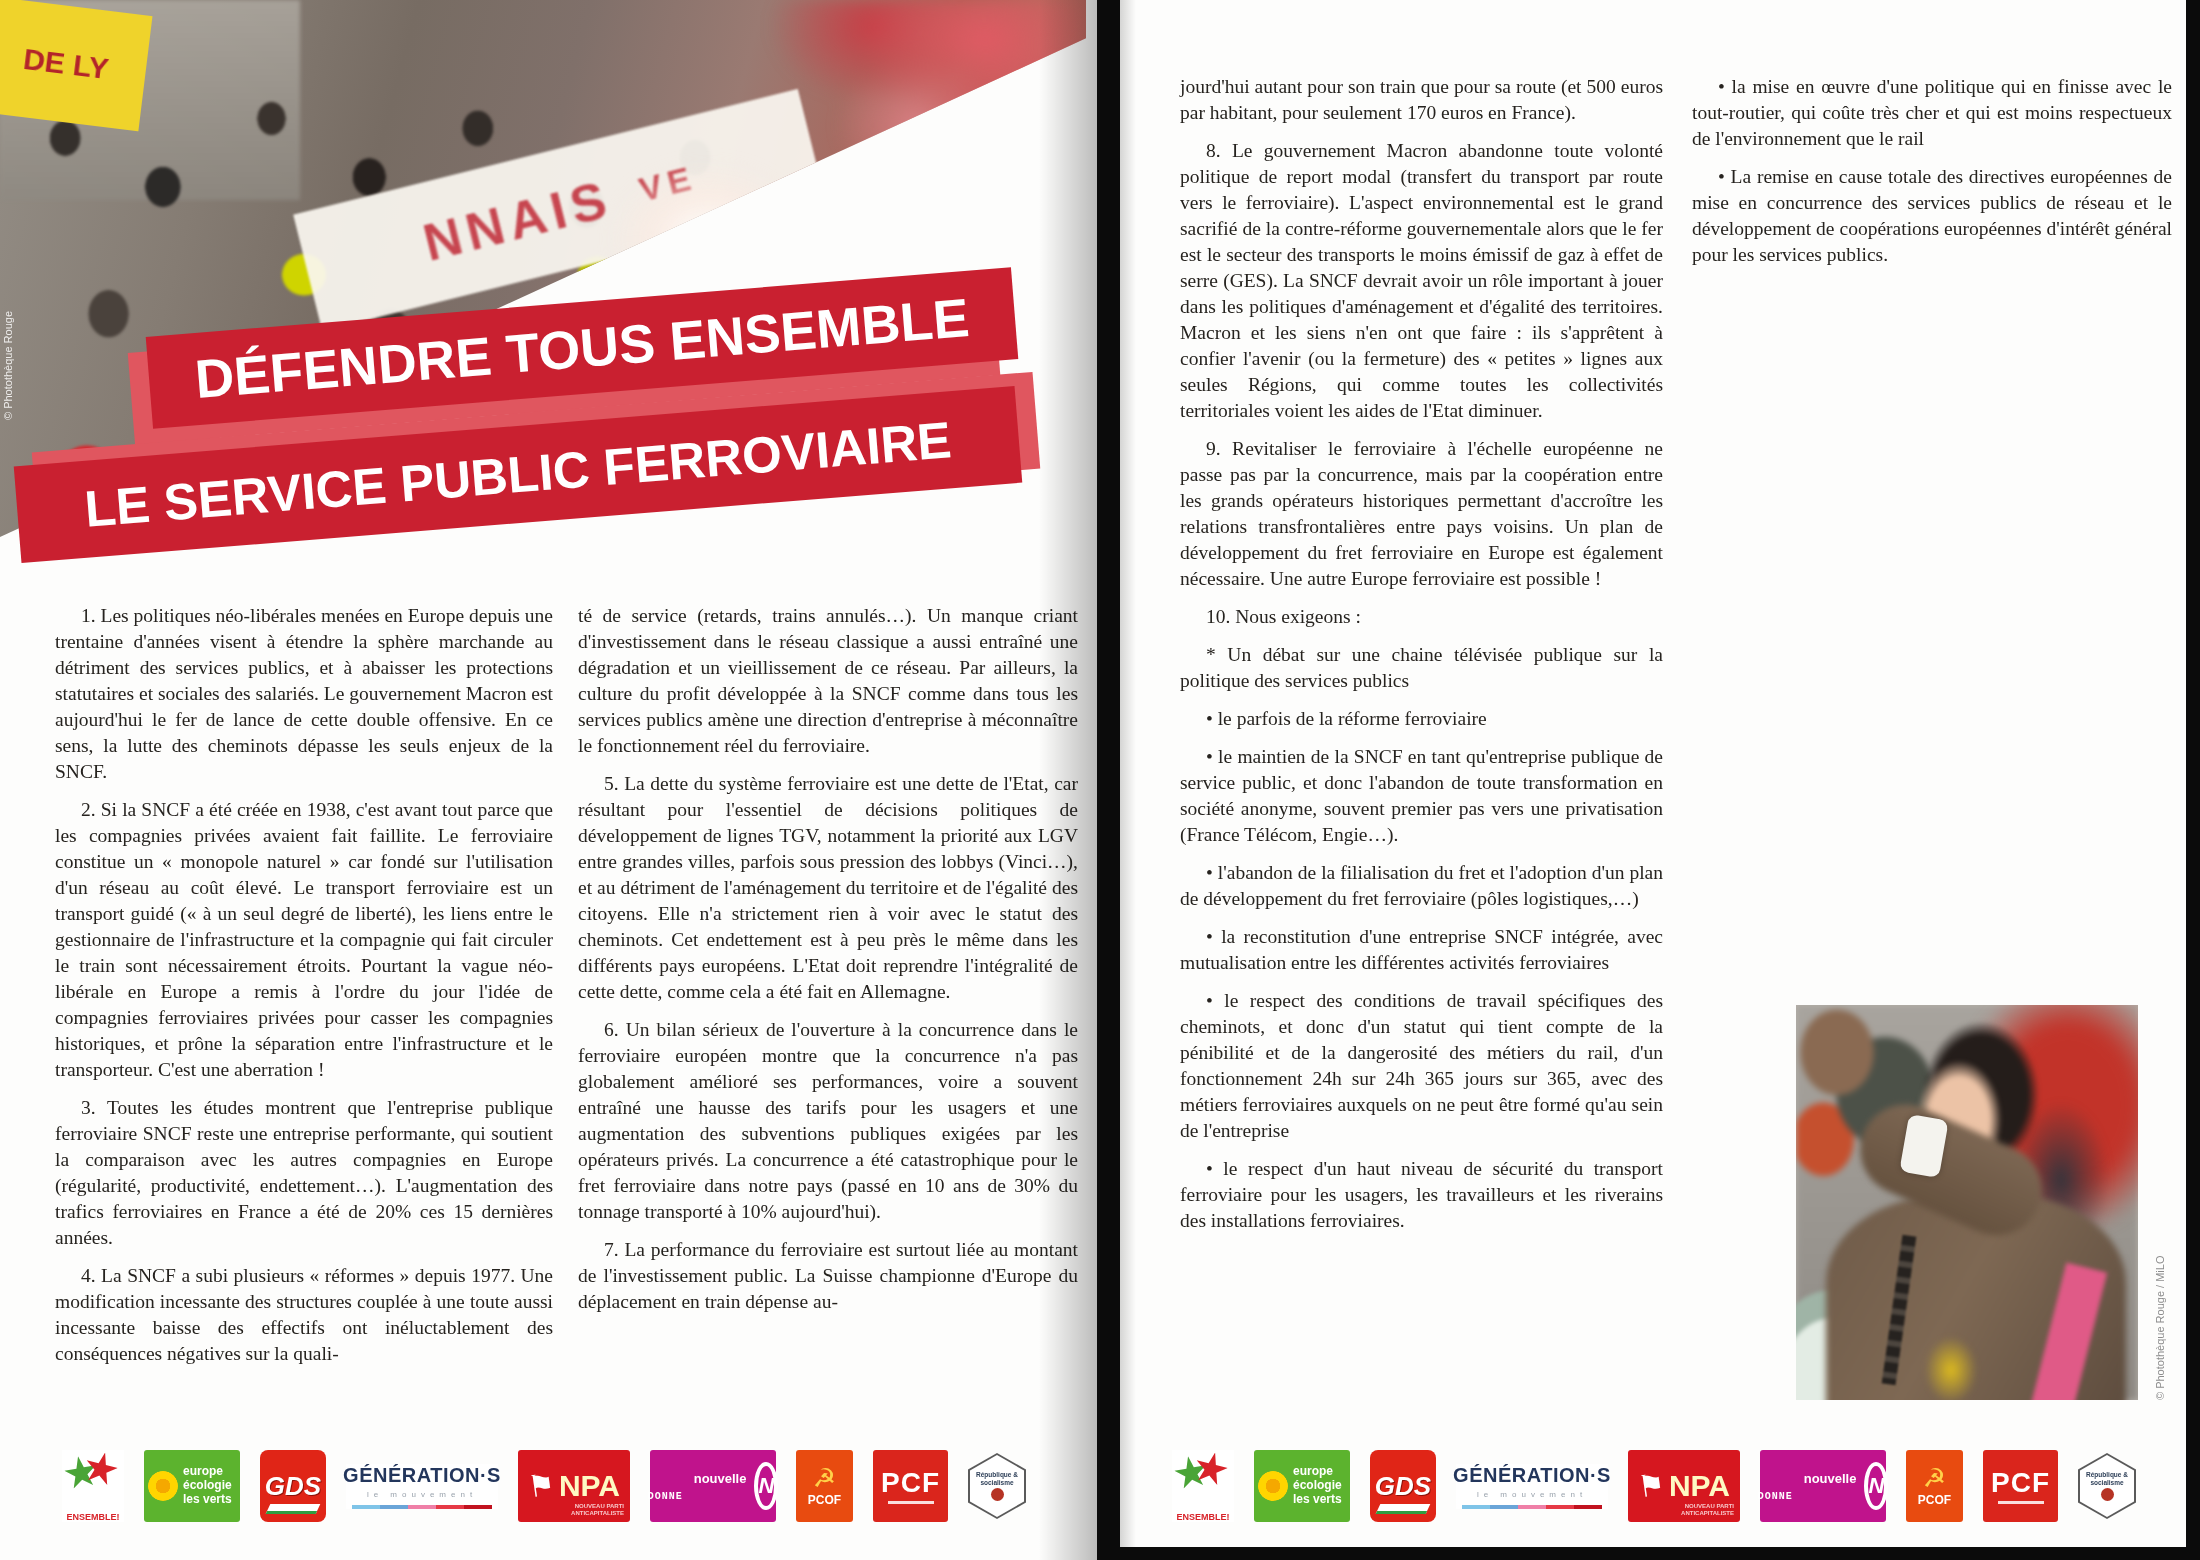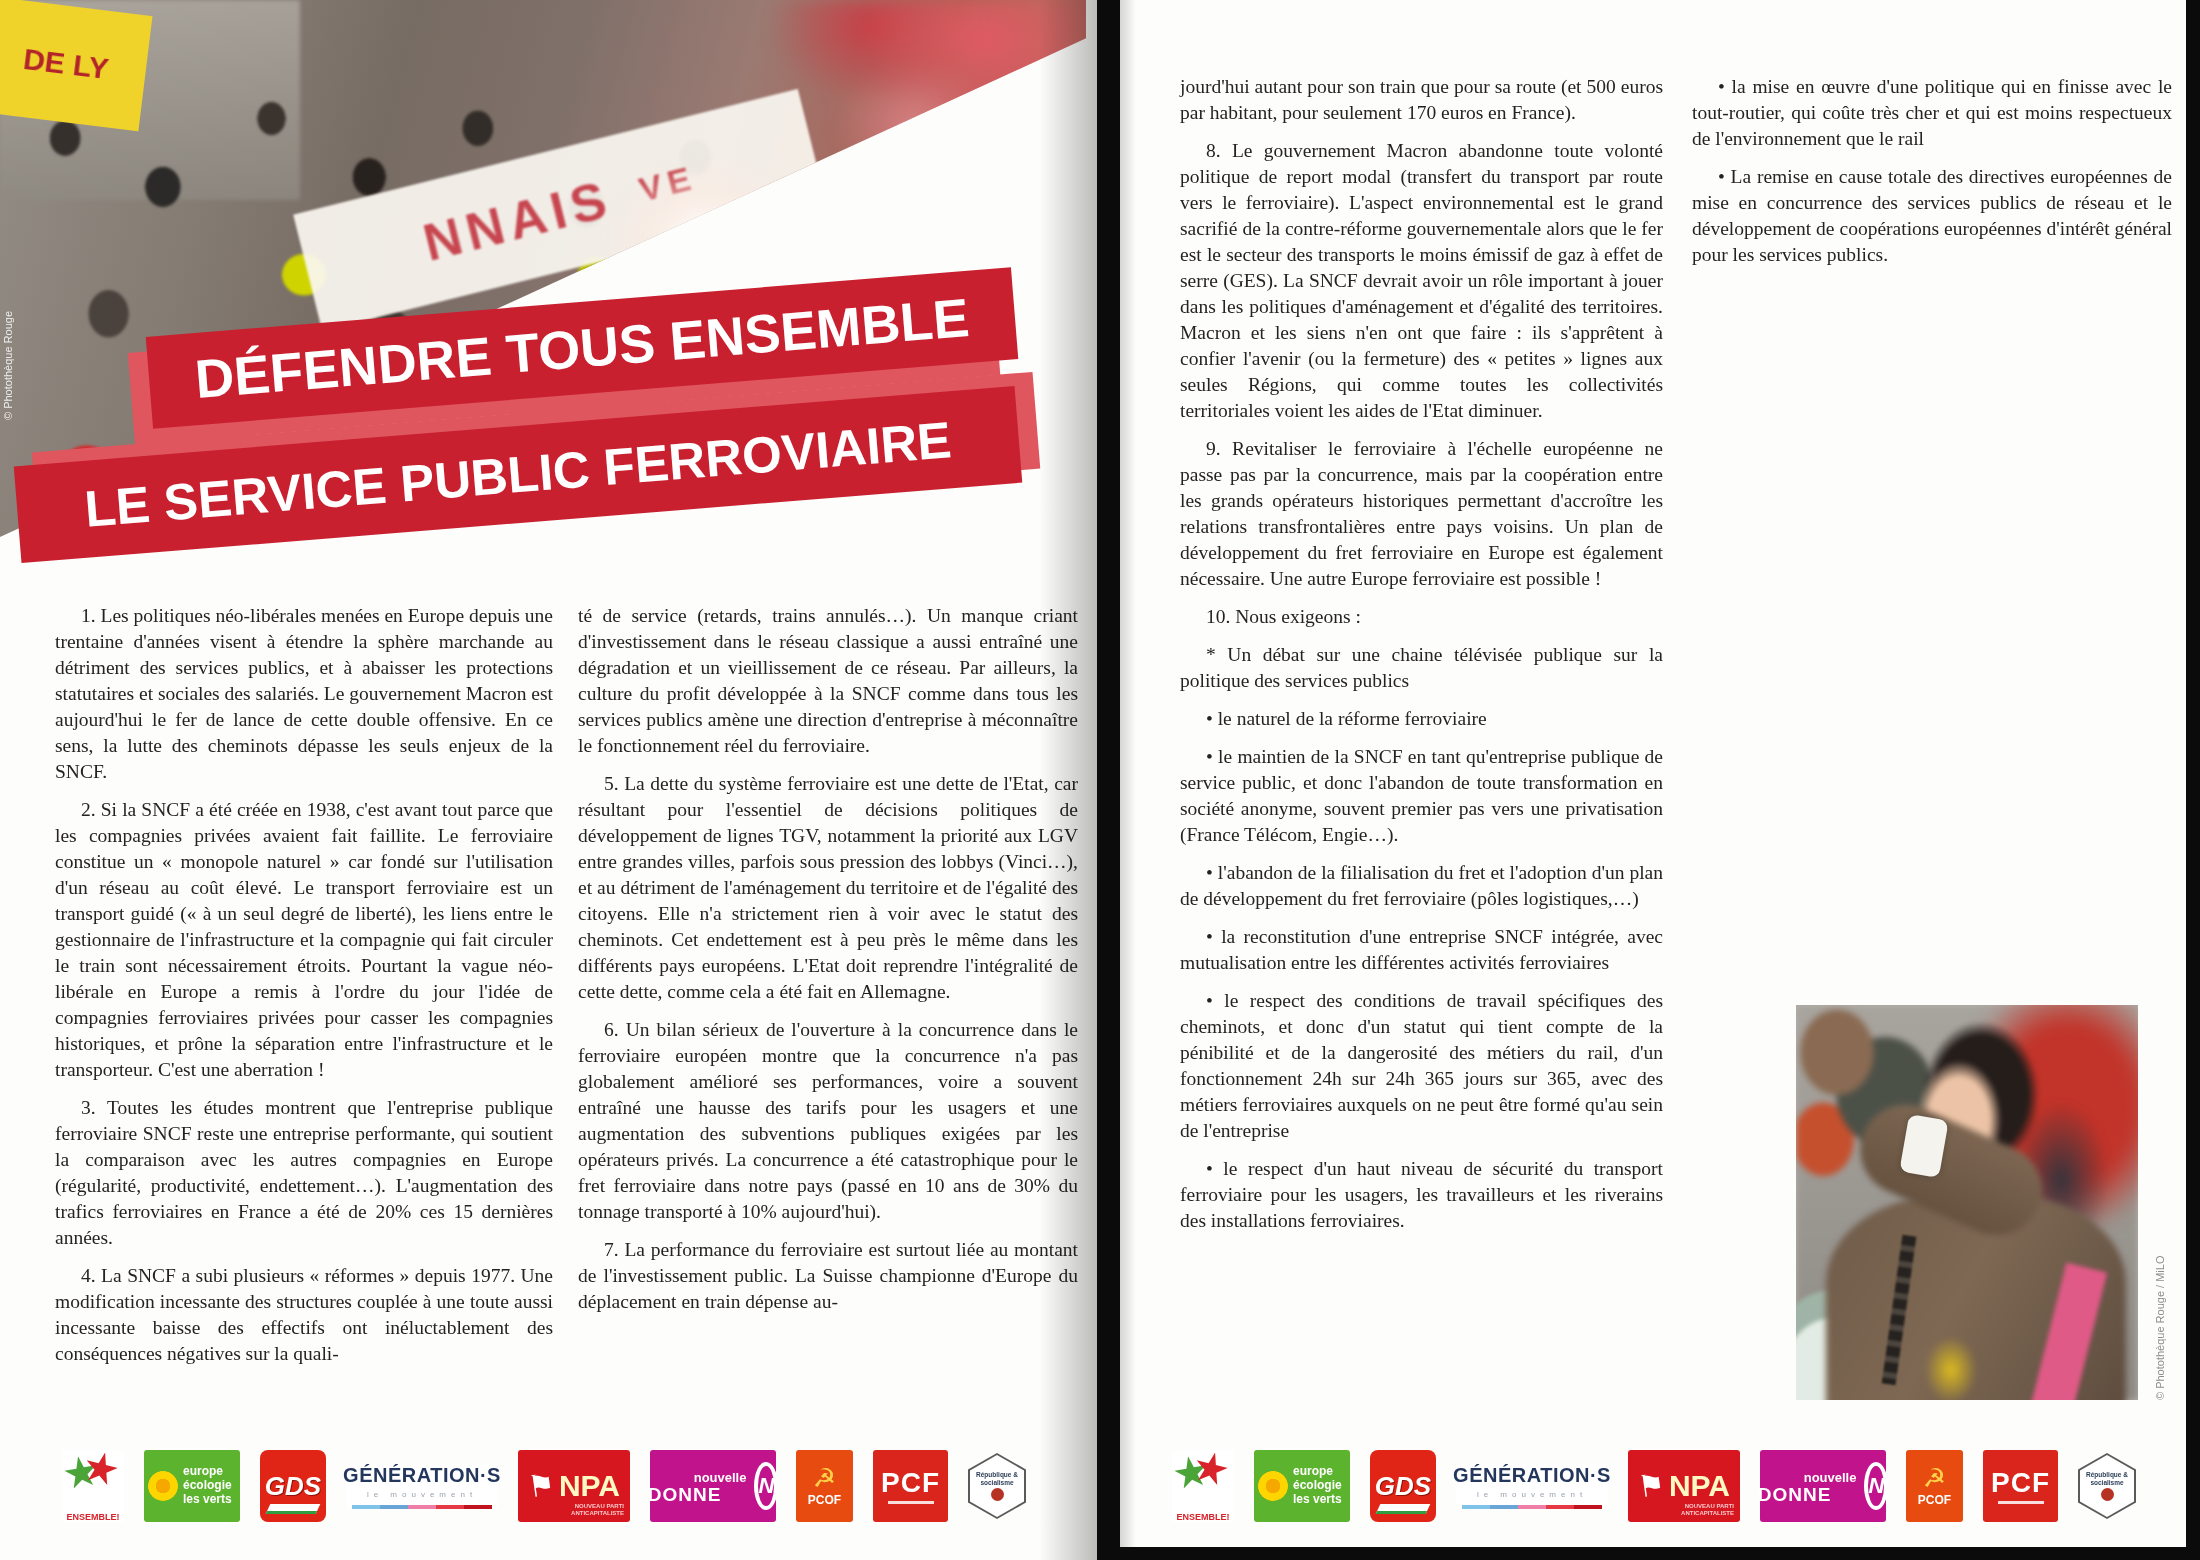--- a/index.html
+++ b/index.html
@@ -143,21 +143,21 @@
   .gen-stripe{display:flex;width:140px;height:4px;margin-top:6px;}
   .gen-stripe i{flex:1;}
   .lg-npa{width:112px;background:#d6171f;display:flex;flex-direction:row;align-items:center;justify-content:center;gap:4px;position:relative;}
   .npa-flag{color:#fff;font-size:30px;line-height:1;transform:rotate(-8deg);}
   .npa-txt{color:#fef9c3;font-size:30px;font-weight:800;}
   .npa-sub{position:absolute;bottom:5px;right:6px;color:#f7c8ca;font-size:6px;font-weight:700;
         text-transform:uppercase;text-align:right;line-height:1.2;width:58px;}
   .lg-nd{width:126px;background:#c0138c;display:flex;align-items:center;justify-content:center;gap:8px;}
   .nd-words{color:#fff;text-align:left;line-height:1;}
   .nd-l1{font-size:13px;font-weight:700;margin-left:46px;}
-  .nd-l2{font-size:19px;font-weight:800;letter-spacing:1px;}
+  .nd-l2{font-size:10px;font-weight:800;letter-spacing:1px;font-family:Liberation Mono, monospace;}
   .nd-circle{width:40px;height:40px;border:4px solid #fff;border-radius:50%;display:flex;align-items:center;justify-content:center;
         color:#fff;font-size:22px;font-weight:800;font-style:italic;}
   .lg-pcof{width:57px;background:#e84b10;display:flex;flex-direction:column;align-items:center;justify-content:center;}
   .pcof-hs{color:#ffd24a;font-size:26px;line-height:1;}
   .pcof-txt{color:#fff;font-size:12px;font-weight:800;margin-top:2px;}
   .lg-pcf{width:75px;background:#da251c;display:flex;flex-direction:column;align-items:center;justify-content:center;}
   .pcf-txt{color:#fff;font-size:28px;font-weight:800;letter-spacing:1px;line-height:1;}
   .pcf-line{width:46px;height:3px;background:rgba(255,255,255,.85);margin-top:4px;}
   .lg-rs{width:58px;height:66px;position:relative;background:transparent;}
   .rs-hexo{position:absolute;inset:0;background:#5a5a5a;
@@ -271,21 +271,21 @@
 
   <div class="page" id="page-right">
     <div class="inner-shadow"></div>
 
     <div class="col" style="left:60px;top:46px;width:483px;">
       <p class="cont">jourd'hui autant pour son train que pour sa route (et 500 euros par habitant, pour seulement 170 euros en France).</p>
       <p>8. Le gouvernement Macron abandonne toute volonté politique de report modal (transfert du transport par route vers le ferroviaire). L'aspect environnemental est le grand sacrifié de la contre-réforme gouvernementale alors que le fer est le secteur des transports le moins émissif de gaz à effet de serre (GES). La SNCF devrait avoir un rôle important à jouer dans les politiques d'aménagement et d'égalité des territoires. Macron et les siens n'en ont que faire : ils s'apprêtent à confier l'avenir (ou la fermeture) des « petites » lignes aux seules Régions, qui comme toutes les collectivités territoriales voient les aides de l'Etat diminuer.</p>
       <p>9. Revitaliser le ferroviaire à l'échelle européenne ne passe pas par la concurrence, mais par la coopération entre les grands opérateurs historiques permettant d'accroître les relations transfrontalières entre pays voisins. Un plan de développement du fret ferroviaire en Europe est également nécessaire. Une autre Europe ferroviaire est possible !</p>
       <p>10. Nous exigeons :</p>
       <p>* Un débat sur une chaine télévisée publique sur la politique des services publics</p>
-      <p>• le naturel de la réforme ferroviaire</p>
+      <p>• le parfois de la réforme ferroviaire</p>
       <p>• le maintien de la SNCF en tant qu'entreprise publique de service public, et donc l'abandon de toute transformation en société anonyme, souvent premier pas vers une privatisation (France Télécom, Engie…).</p>
       <p>• l'abandon de la filialisation du fret et l'adoption d'un plan de développement du fret ferroviaire (pôles logistiques,…)</p>
       <p>• la reconstitution d'une entreprise SNCF intégrée, avec mutualisation entre les différentes activités ferroviaires</p>
       <p>• le respect des conditions de travail spécifiques des cheminots, et donc d'un statut qui tient compte de la pénibilité et de la dangerosité des métiers du rail, d'un fonctionnement 24h sur 24h 365 jours sur 365, avec des métiers ferroviaires auxquels on ne peut être formé qu'au sein de l'entreprise</p>
       <p>• le respect d'un haut niveau de sécurité du transport ferroviaire pour les usagers, les travailleurs et les riverains des installations ferroviaires.</p>
     </div>
     <div class="col" style="left:572px;top:46px;width:480px;">
       <p>• la mise en œuvre d'une politique qui en finisse avec le tout-routier, qui coûte très cher et qui est moins respectueux de l'environnement que le rail</p>
       <p>• La remise en cause totale des directives européennes de mise en concurrence des services publics de réseau et le développement de coopérations européennes d'intérêt général pour les services publics.</p>
     </div>

